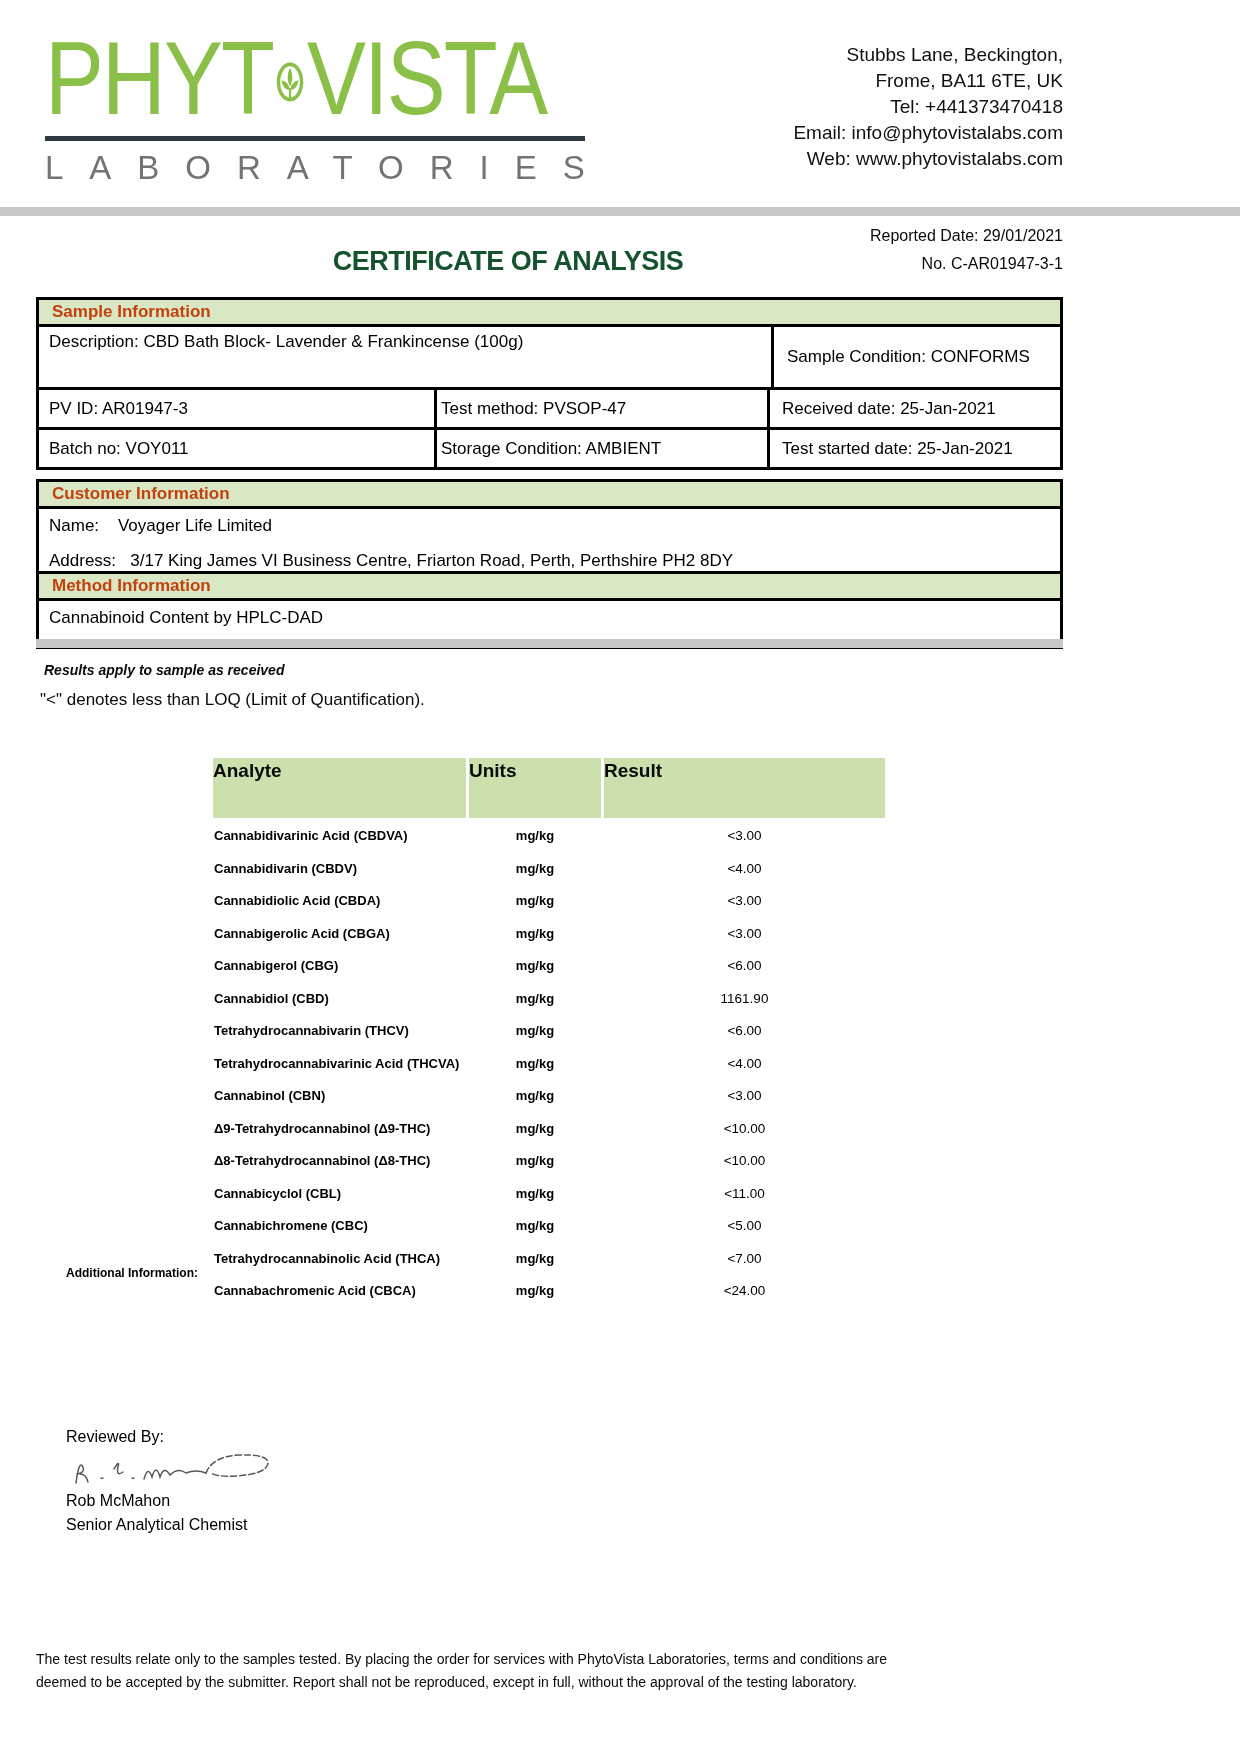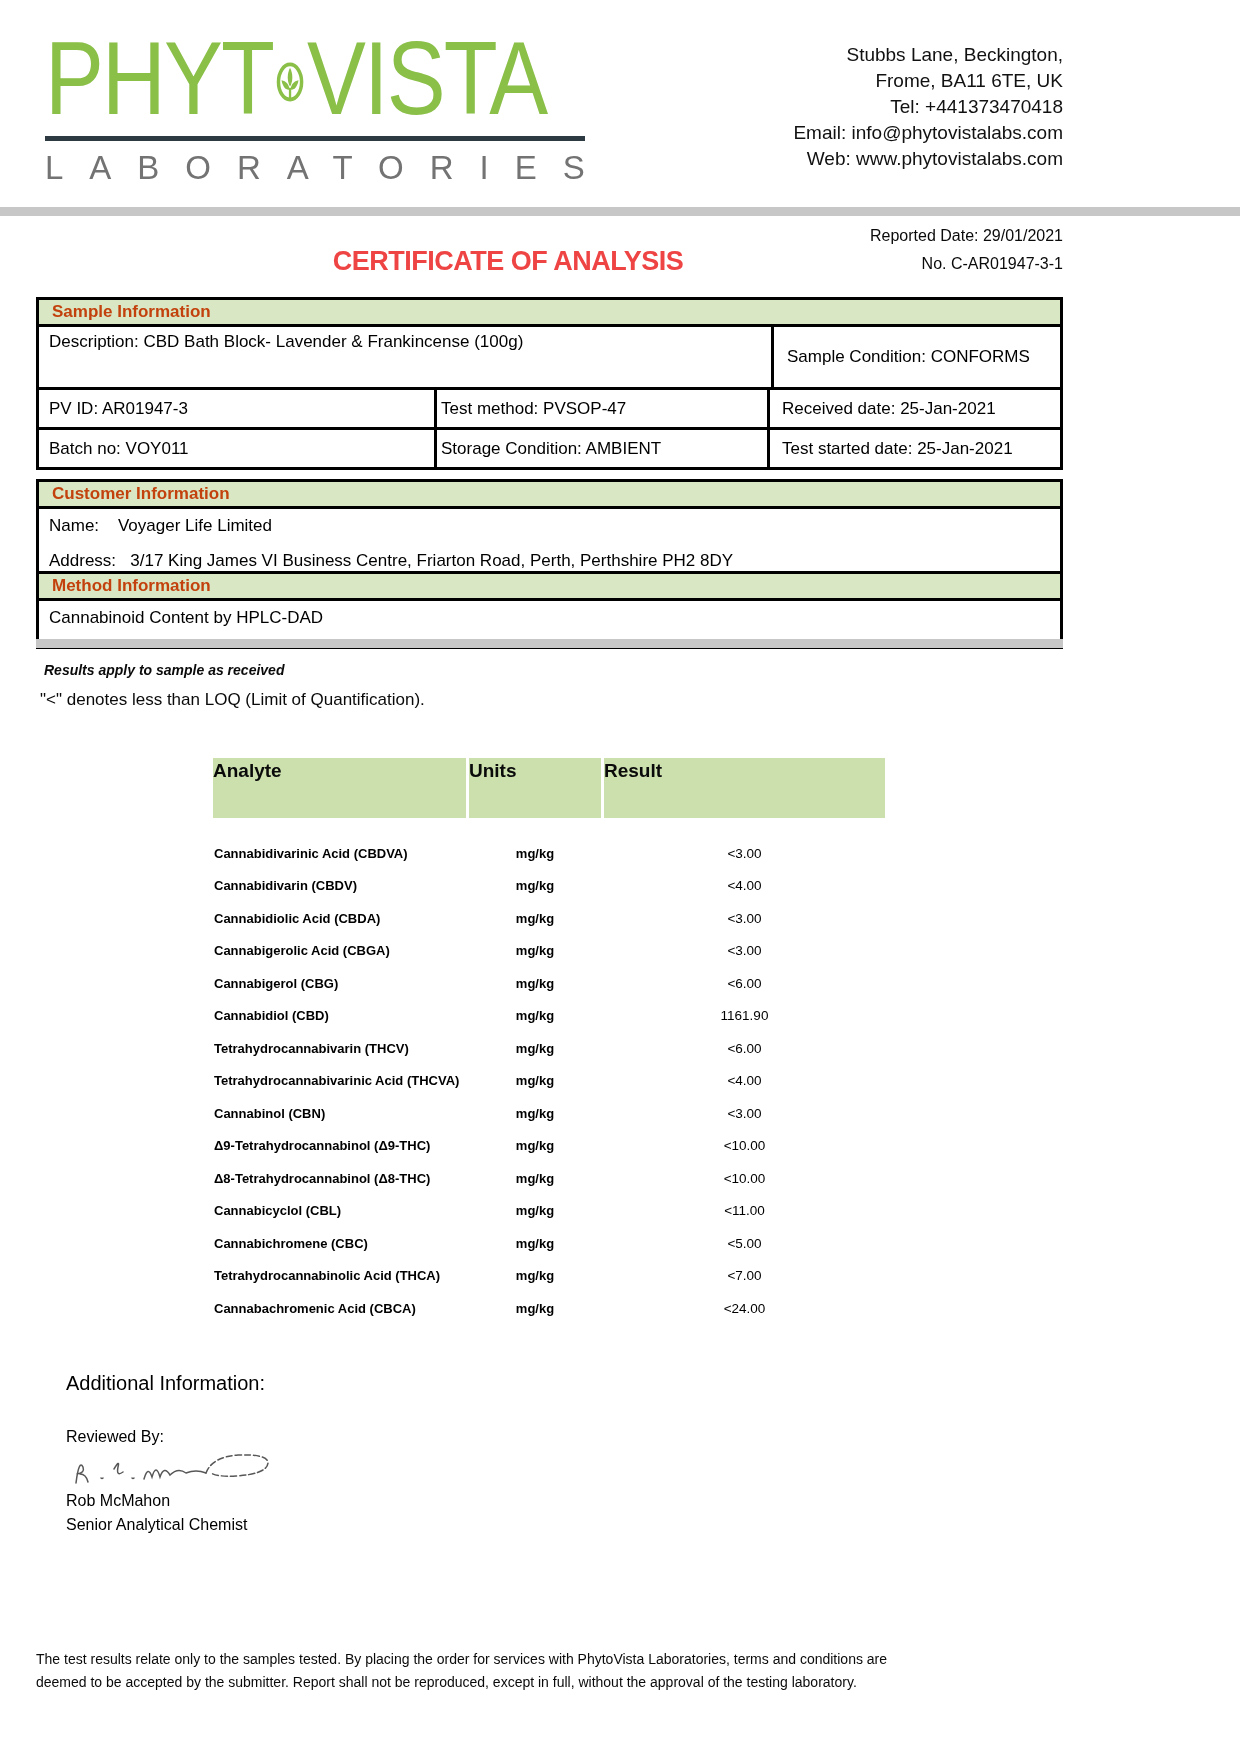--- a/index.html
+++ b/index.html
@@ -14,21 +14,21 @@
   .logo-divider{height:5px;background:#2e3a41;margin-top:10px;width:540px;}
   .logo-subtitle{margin-top:8px;font-size:33px;color:#737373;letter-spacing:26px;white-space:nowrap;}
 
   .contact-block{position:absolute;top:42px;right:177px;text-align:right;font-size:19px;line-height:26px;color:#111;}
 
   .graybar{position:absolute;background:#c7c7c7;}
   .graybar-top{left:0;top:207px;width:1240px;height:9px;}
   .graybar-mid{left:36px;top:639px;width:1027px;height:9px;}
 
   .reported-block{position:absolute;right:177px;top:222px;text-align:right;font-size:16px;line-height:28px;color:#0a0a0a;}
-  .page-title{position:absolute;left:0;top:246px;width:1016px;text-align:center;font-size:27px;font-weight:700;letter-spacing:-0.5px;color:#ef4444;}
+  .page-title{position:absolute;left:0;top:246px;width:1016px;text-align:center;font-size:27px;font-weight:700;letter-spacing:-0.5px;color:#14532d;}
 
   
   .info-box{position:absolute;left:36px;width:1027px;border:3px solid #000;background:#fff;box-sizing:border-box;}
   .box-sample{top:297px;}
   .box-customer{top:479px;}
   .box-method{top:571px;}
   .sec-head{background:#d9e7c5;border-bottom:3px solid #000;font-size:17px;font-weight:700;line-height:24px;padding-left:13px;color:#c2410c;}
   .srow{display:flex;box-sizing:border-box;font-size:17px;}
   .srow1{height:60px;}
   .srow1 .cell-desc{width:735px;border-right:3px solid #000;box-sizing:border-box;padding:5px 10px;}
@@ -47,28 +47,28 @@
   .note2{position:absolute;left:40px;top:690px;font-size:17px;color:#0a0a0a;}
 
   
   .results{position:absolute;left:213px;top:758px;width:672px;}
   .rt-head{display:flex;}
   .rt-h{background:#cbe0ad;height:60px;box-sizing:border-box;padding-top:2px;font-size:19px;font-weight:700;color:#0a0a0a;}
   .rt-h-analyte{width:253px;margin-right:3px;}
   .rt-h-units{width:132px;margin-right:3px;}
   .rt-h-result{width:281px;}
   .rt-body{margin-top:10px;}
-  .rt-row{display:flex;height:32.5px;align-items:flex-end;}
+  .rt-row{display:flex;height:32.5px;align-items:flex-start;}
   .rt-c{box-sizing:border-box;font-size:13px;line-height:15px;}
   .rt-analyte{width:253px;margin-right:3px;font-weight:700;padding-left:1px;}
   .rt-units{width:132px;margin-right:3px;font-weight:700;text-align:center;}
   .rt-result{width:281px;text-align:center;font-weight:400;font-size:13.5px;}
 
   
-  .additional{position:absolute;left:66px;top:1372px;font-size:20px;font-weight:400;}
+  .additional{position:absolute;left:66px;top:1266px;font-size:12px;font-weight:700;}
   .reviewed{position:absolute;left:66px;top:1428px;font-size:16px;}
   .signature{position:absolute;left:66px;top:1447px;}
   .reviewer-name{position:absolute;left:66px;top:1492px;font-size:16px;}
   .reviewer-title{position:absolute;left:66px;top:1516px;font-size:16px;}
   .footer{position:absolute;left:36px;top:1648px;width:1160px;font-size:14px;line-height:23px;color:#0a0a0a;}
 </style>
 </head>
 <body>
 
 <div class="page">

